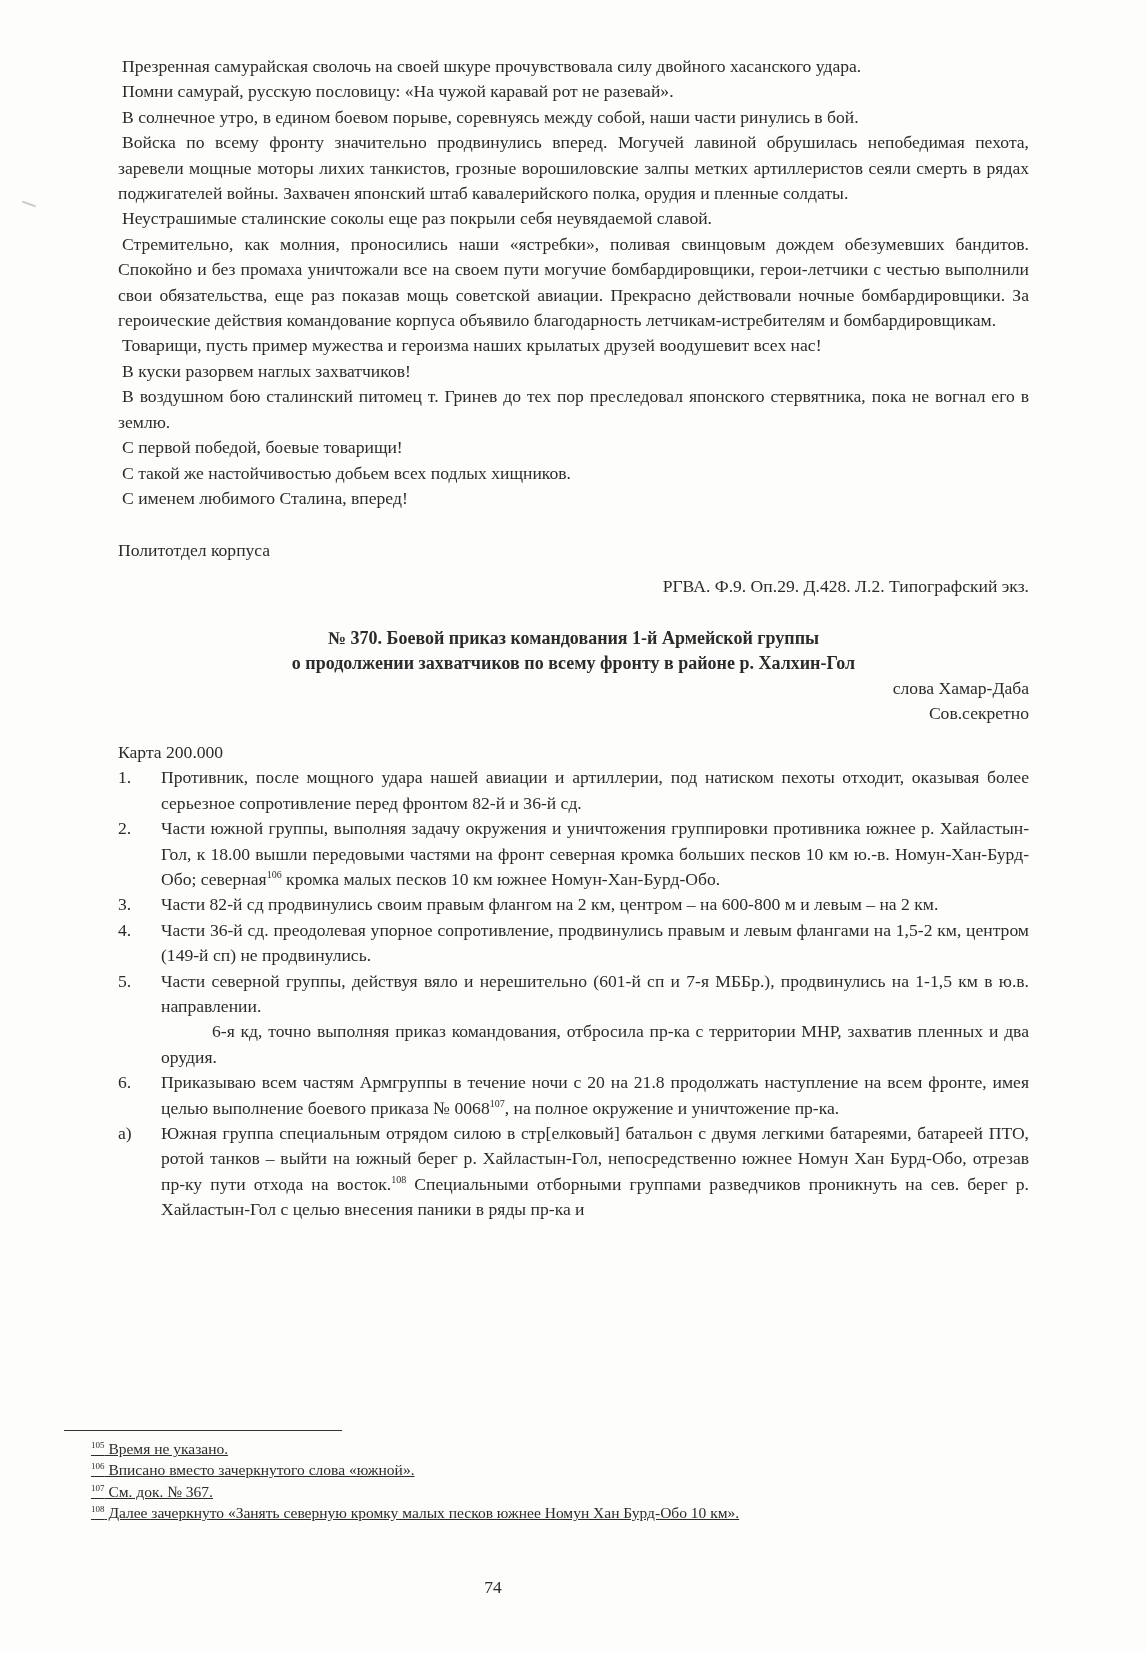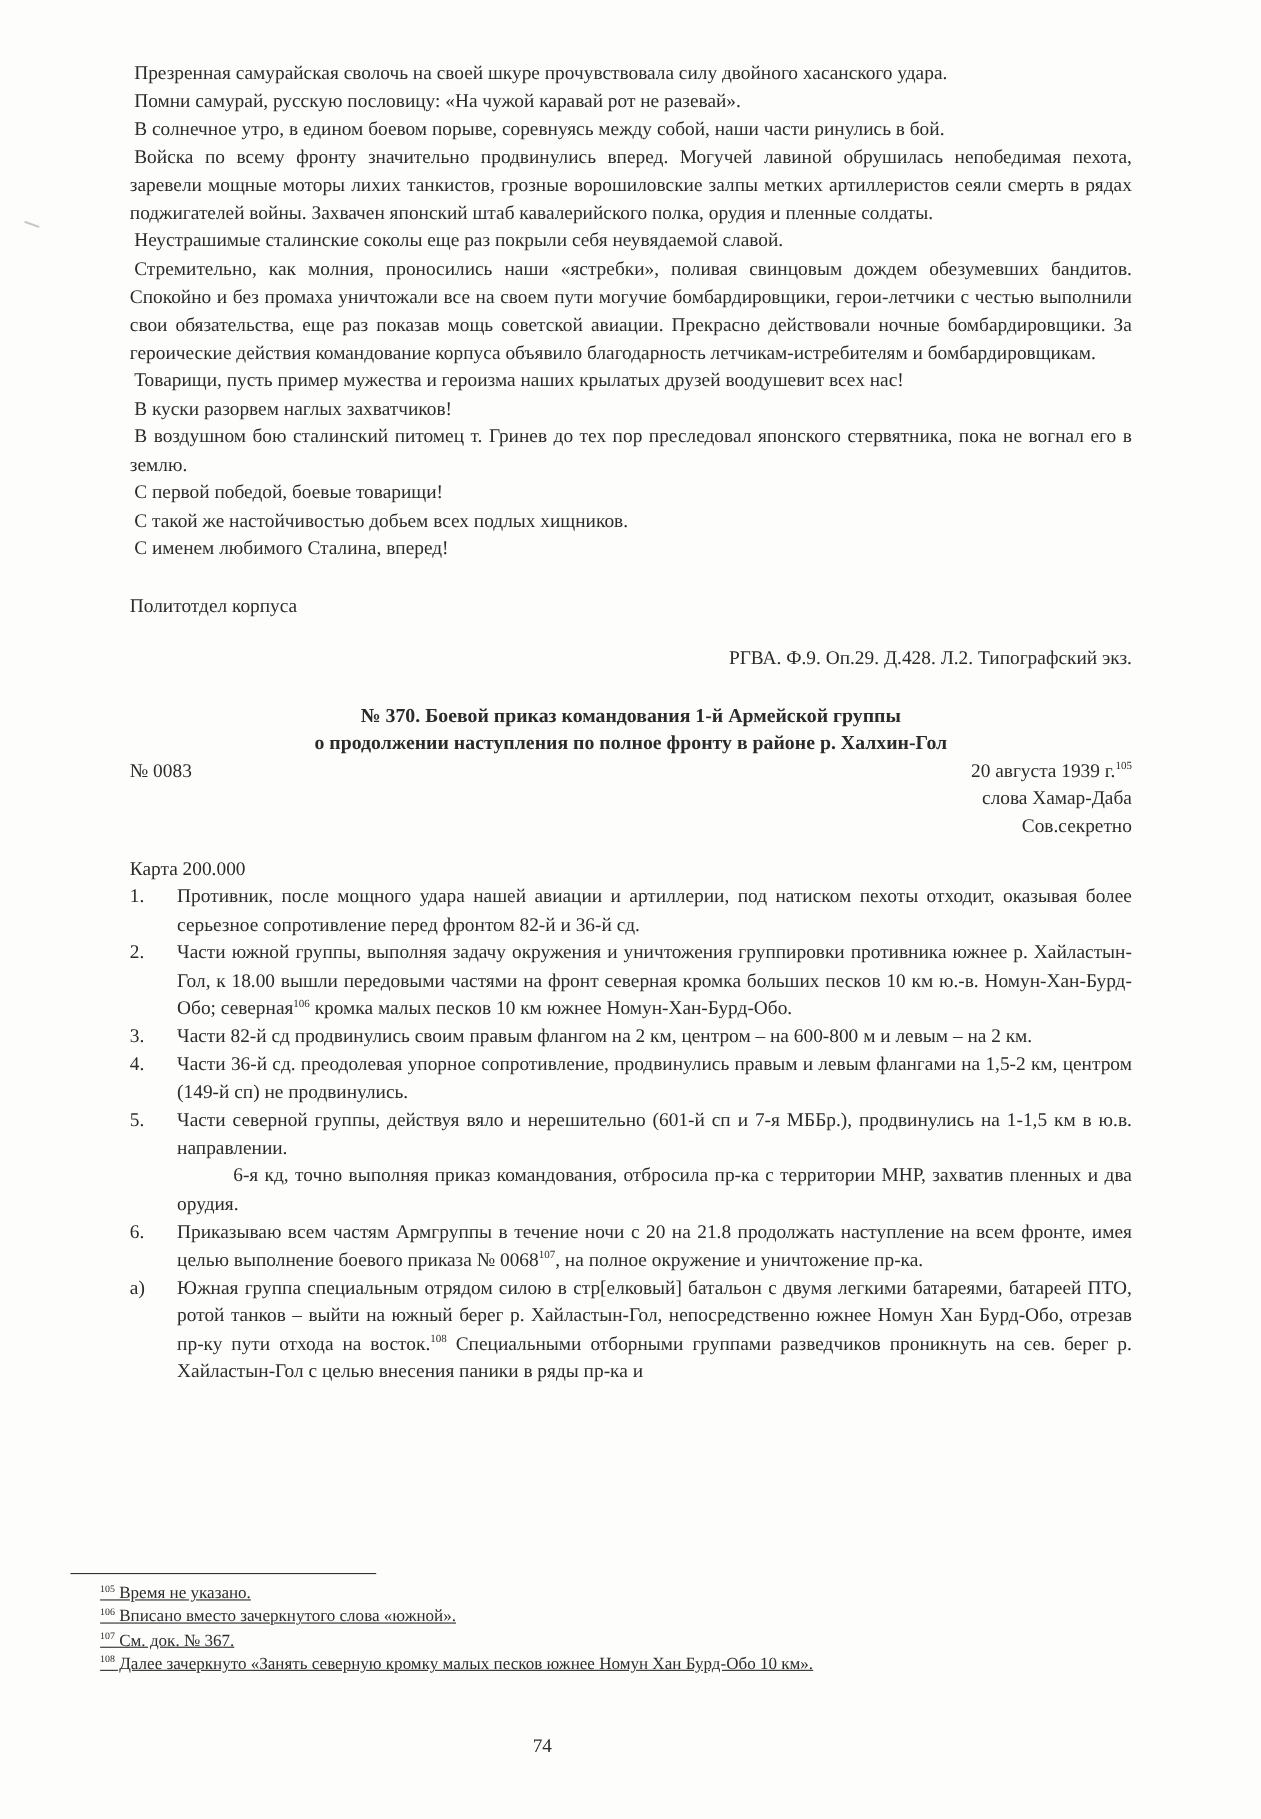--- a/index.html
+++ b/index.html
@@ -18,21 +18,21 @@
     width: 911px;
   }
   .p {
     line-height: 25.4px;
     text-align: justify;
     text-indent: 4px;
     margin: 0;
   }
   sup { font-size: 10px; line-height: 0; vertical-align: 7px; }
   .signature { margin-top: 26px; line-height: 26px; }
-  .archive { text-align: right; margin-top: 22px; line-height: 26px; }
+  .archive { text-align: right; margin-top: 10px; line-height: 26px; }
   .doc-title {
     font-weight: bold;
     text-align: center;
     margin-top: 27px;
     line-height: 25px;
     font-size: 18px;
   }
   .meta-row { display: flex; justify-content: space-between; line-height: 25px; }
   .meta-right { text-align: right; line-height: 25px; }
   .map-label { margin-top: 14px; line-height: 25px; }
@@ -77,25 +77,21 @@
     <p class="p">С первой победой, боевые товарищи!</p>
     <p class="p">С такой же настойчивостью добьем всех подлых хищников.</p>
     <p class="p">С именем любимого Сталина, вперед!</p>
     <div class="signature">Политотдел корпуса</div>
     <div class="archive">РГВА. Ф.9. Оп.29. Д.428. Л.2. Типографский экз.</div>
   </section>
 
   <section>
     <div class="doc-title">
       <div>№ 370. Боевой приказ командования 1-й Армейской группы</div>
-      <div>о продолжении наступления по полное фронту в районе р. Халхин-Гол</div>
-    </div>
-    <div class="meta-row">
-      <span>№ 0083</span>
-      <span><span>20 августа 1939 г.</span><sup>105</sup></span>
+      <div>о продолжении захватчиков по всему фронту в районе р. Халхин-Гол</div>
     </div>
     <div class="meta-right">слова Хамар-Даба</div>
     <div class="meta-right">Сов.секретно</div>
     <div class="map-label">Карта 200.000</div>
 
     <div class="item">
       <span class="num">1.</span>
       <span class="txt">Противник, после мощного удара нашей авиации и артиллерии, под натиском пехоты отходит, оказывая более серьезное сопротивление перед фронтом 82-й и 36-й сд.</span>
     </div>
     <div class="item">

